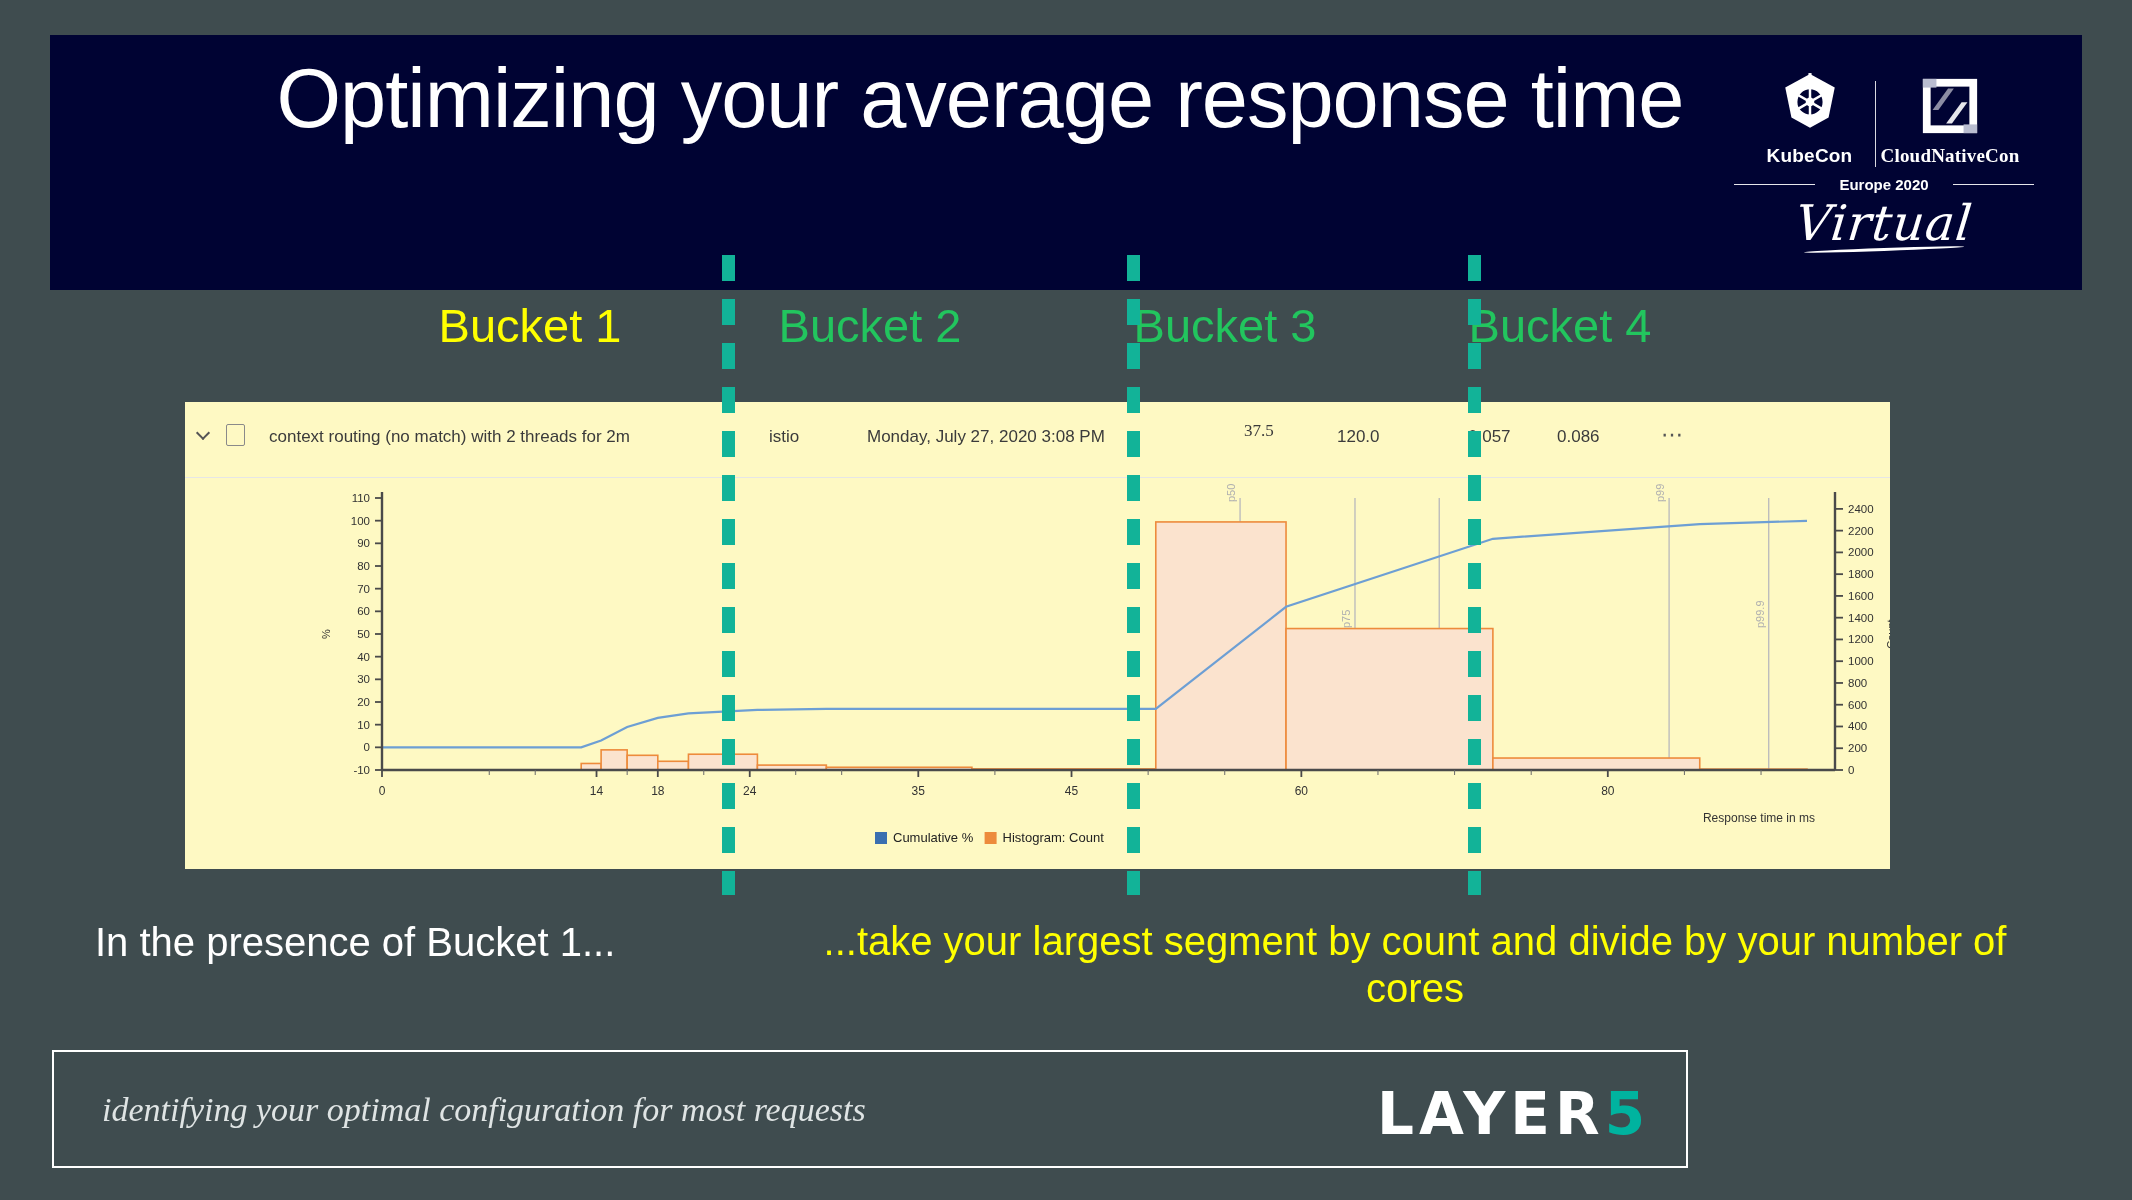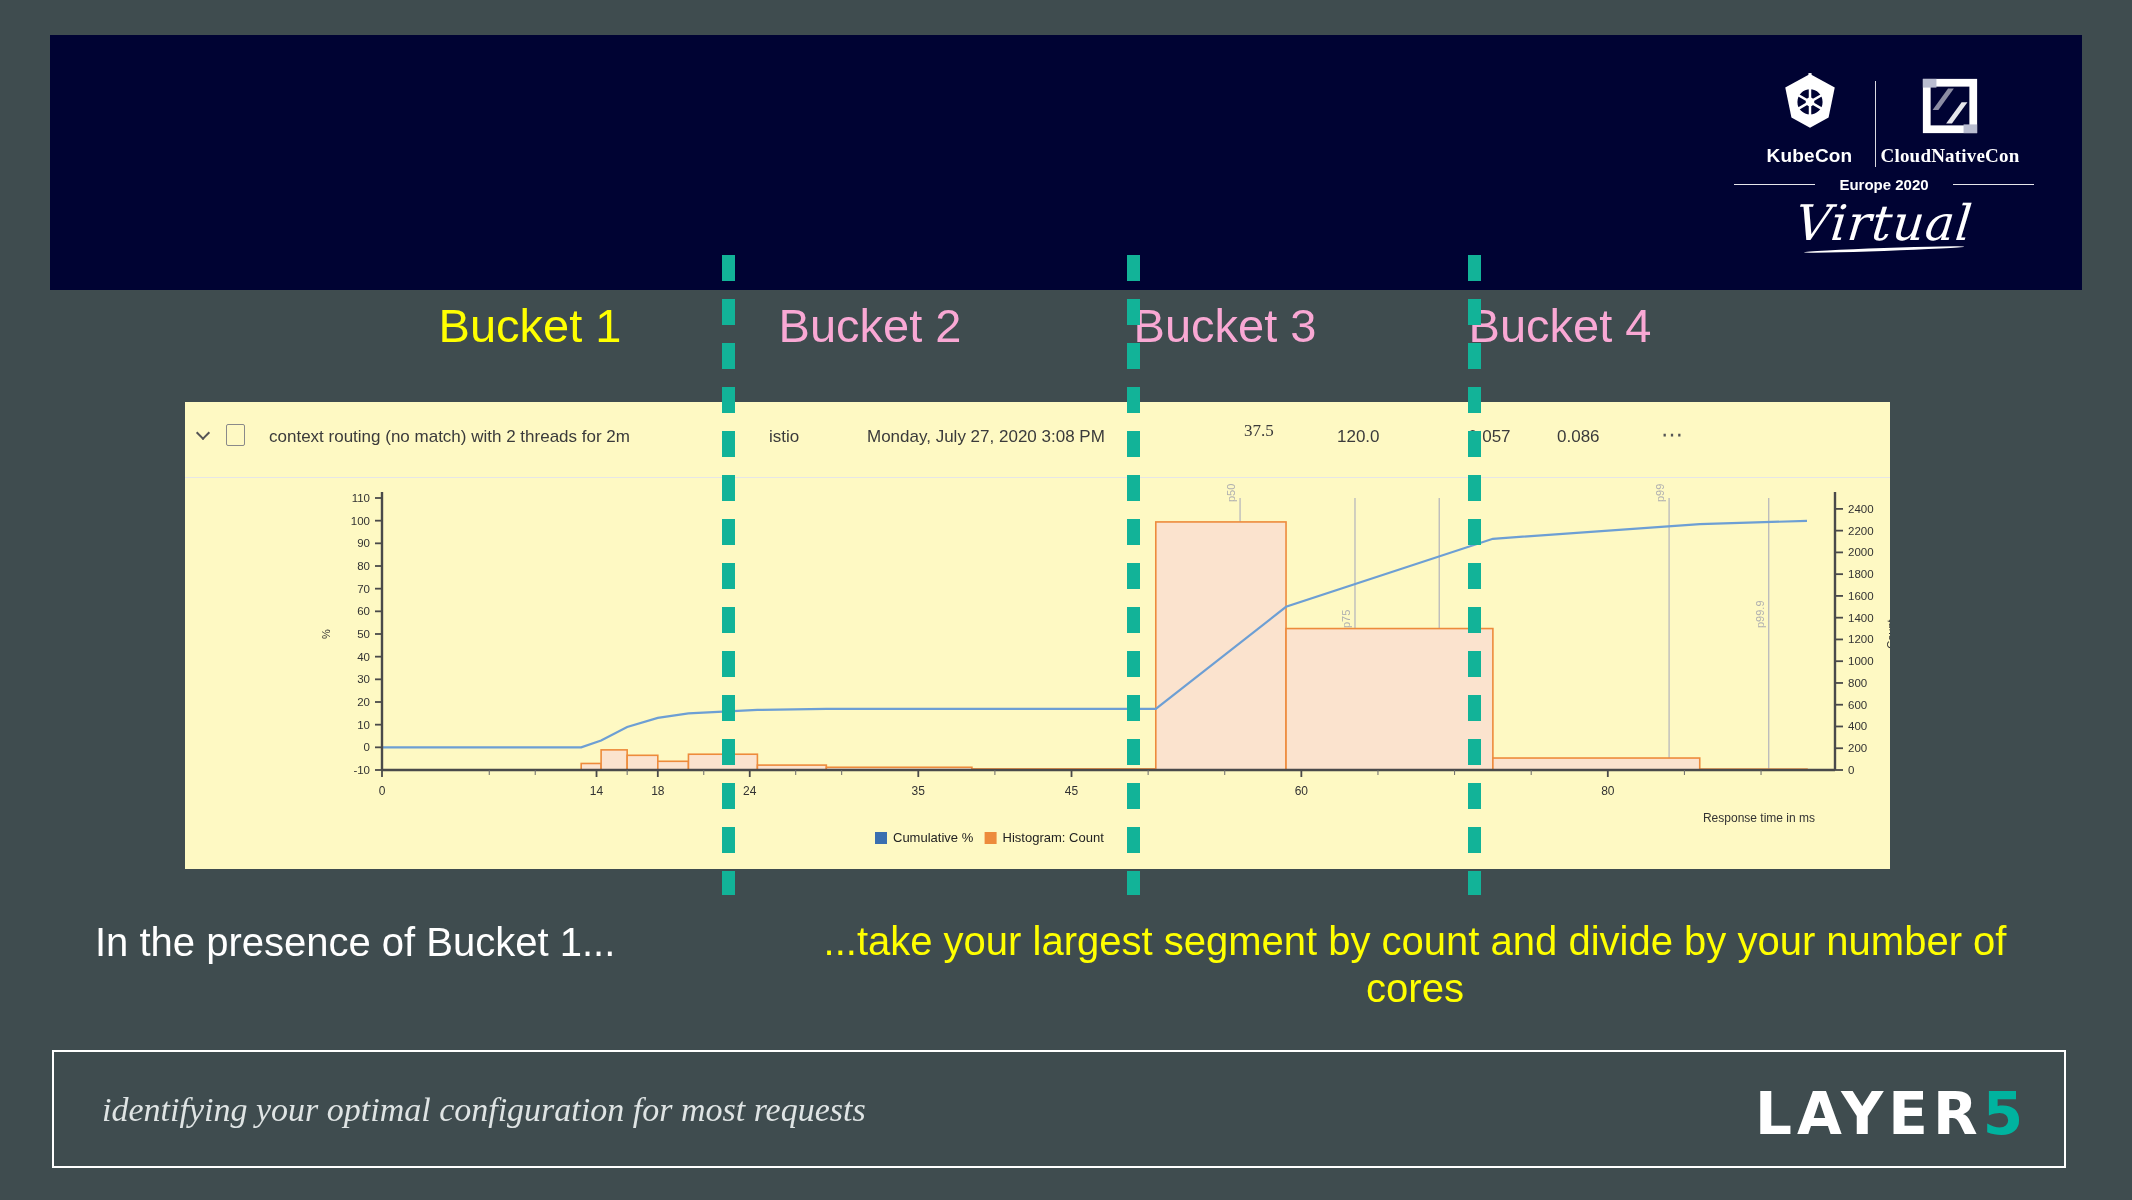--- a/index.html
+++ b/index.html
@@ -51,21 +51,21 @@
   .kc-underline{
     width:160px;height:3px;background:#fff;border-radius:50%;
     margin:-4px auto 0 auto;
     transform:rotate(-2deg);
   }
 
   
   .buckets{position:absolute;left:50px;top:298px;width:2032px;height:78px;}
   .bucket-label{
     position:absolute;top:0;
-    font-size:47px;color:#f9a8d4;
+    font-size:47px;color:#22c55e;
     white-space:nowrap;text-align:center;
   }
   .bucket-label.hl{color:#ffff00;}
 
   
   .card{
     position:absolute;left:185px;top:402px;width:1705px;height:467px;
     background:#fef9c3;
   }
   .card-header{
@@ -106,21 +106,21 @@
     position:absolute;left:95px;top:920px;width:660px;
     font-size:40px;color:#ffffff;white-space:nowrap;
   }
   .cap-right{
     position:absolute;left:780px;top:918px;width:1270px;
     font-size:40px;color:#ffff00;text-align:center;line-height:1.18;
   }
 
   
   .footer{
-    position:absolute;left:52px;top:1050px;width:2014px;height:118px;
+    position:absolute;left:52px;top:1050px;width:1636px;height:118px;
     border:2px solid #ffffff;
     box-sizing:border-box;
   }
   .footer-text{
     position:absolute;left:48px;top:39px;
     font-size:34px;font-style:italic;color:#dfe4e4;
     font-family:"Liberation Serif", serif;
   }
   .l5{
     position:absolute;right:36px;top:28px;
@@ -128,20 +128,21 @@
     color:#ffffff;font-family:"DejaVu Sans", sans-serif;
   }
   .l5 .five{color:#00b39f;}
 </style>
 </head>
 <body>
 
 <div class="slide">
 
   <div class="titlebar">
+    <div class="title-text">Optimizing your average response time</div>
 
     <div class="kclogo">
       <div class="kc-row">
         <div class="kc-mark">
           <span>
             <svg width="66" height="66" viewBox="0 0 64 64" aria-hidden="true">
               <path d="M32 3 L56 16 L50 45 L32 55 L14 45 L8 16 Z" fill="#ffffff"></path>
               <path d="M30.5 2 L30.5 22 L33.5 22 L33.5 2 Z" fill="#ffffff"></path>
               <circle cx="32" cy="30" r="13" fill="#000333"></circle>
               <circle cx="32" cy="30" r="4.2" fill="#ffffff"></circle>

